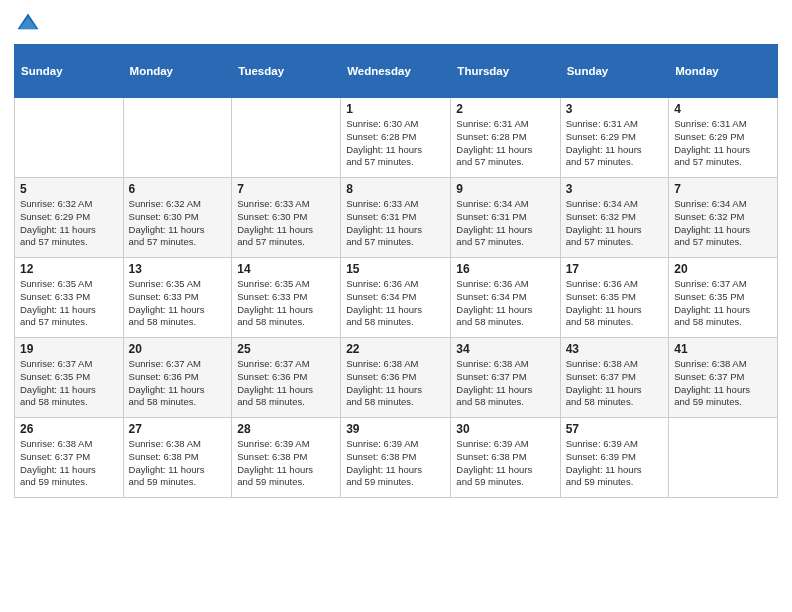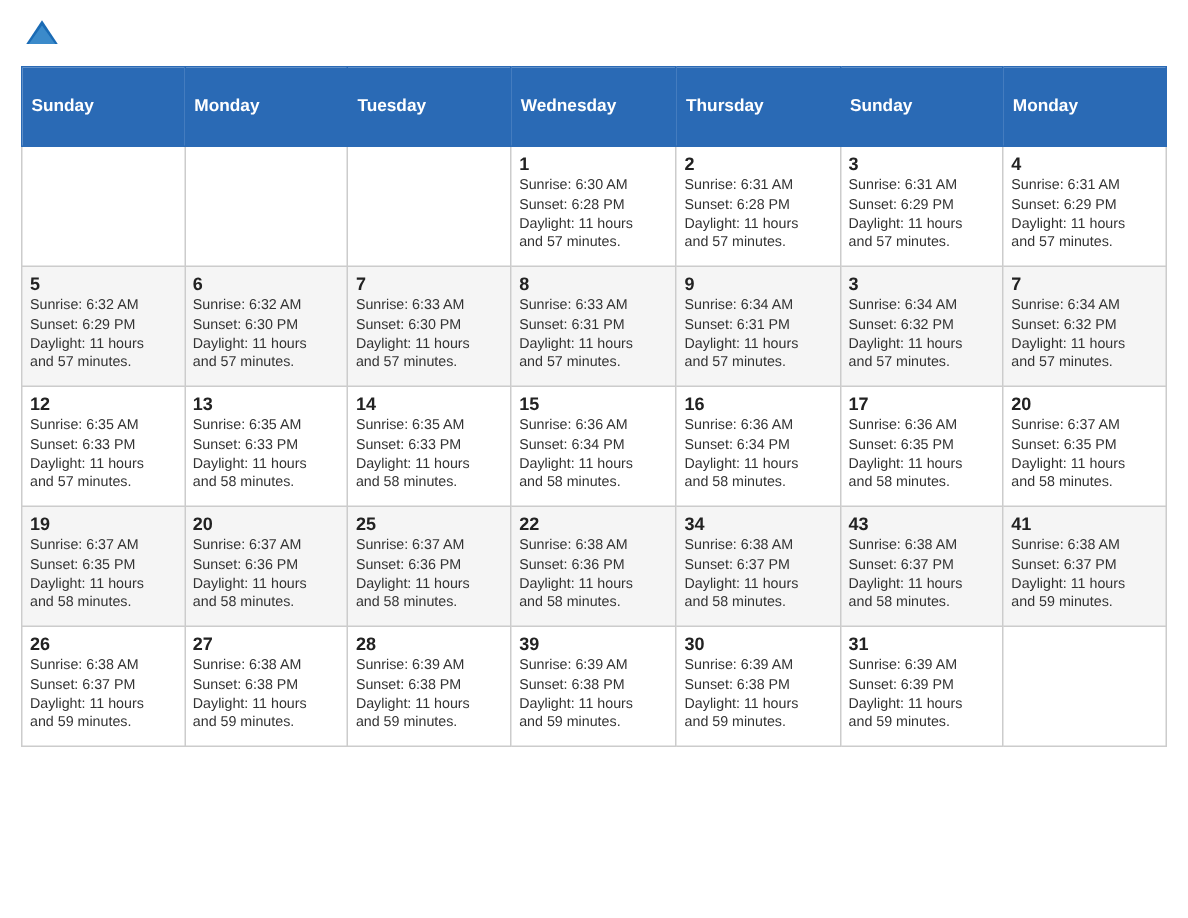--- a/index.html
+++ b/index.html
@@ -255,20 +255,20 @@
           </td>
           <td>
             <span class="day-num">39</span>
             <div class="day-info">Sunrise: 6:39 AM<br>Sunset: 6:38 PM<br>Daylight: 11 hours<br>and 59 minutes.</div>
           </td>
           <td>
             <span class="day-num">30</span>
             <div class="day-info">Sunrise: 6:39 AM<br>Sunset: 6:38 PM<br>Daylight: 11 hours<br>and 59 minutes.</div>
           </td>
           <td>
-            <span class="day-num">31</span>
+            <span class="day-num">57</span>
             <div class="day-info">Sunrise: 6:39 AM<br>Sunset: 6:39 PM<br>Daylight: 11 hours<br>and 59 minutes.</div>
           </td>
           <td class="empty-cell"></td>
         </tr>
       </tbody>
   </table>
 </div>
 
 </body></html>

